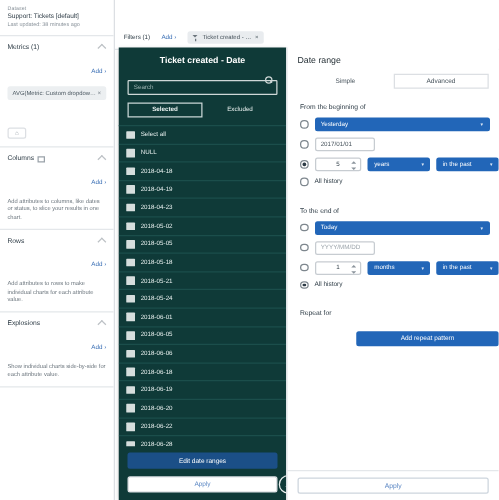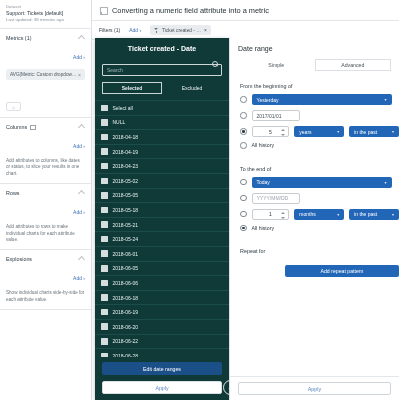--- a/index.html
+++ b/index.html
@@ -257,24 +257,20 @@
       <div class="sec-head">
         <div class="sec-title">Explosions</div>
         <div class="sec-caret"></div>
       </div>
       <div class="add-row"><span class="add-link">Add ›</span></div>
       <div class="sec-desc">Show individual charts side-by-side for each attribute value.</div>
     </div>
 
   </div>
 
-  <div id="topbar">
-    <span class="doc-icon"></span>
-    <span id="page-title">Converting a numeric field attribute into a metric</span>
-  </div>
 
   <div id="filterbar">
     <span class="fb-label">Filters (1)</span>
     <span class="fb-add">Add ›</span>
     <span class="filter-chip">
       <span class="funnel"></span>
       <span>Ticket created - …</span>
       <span>×</span>
     </span>
   </div>

